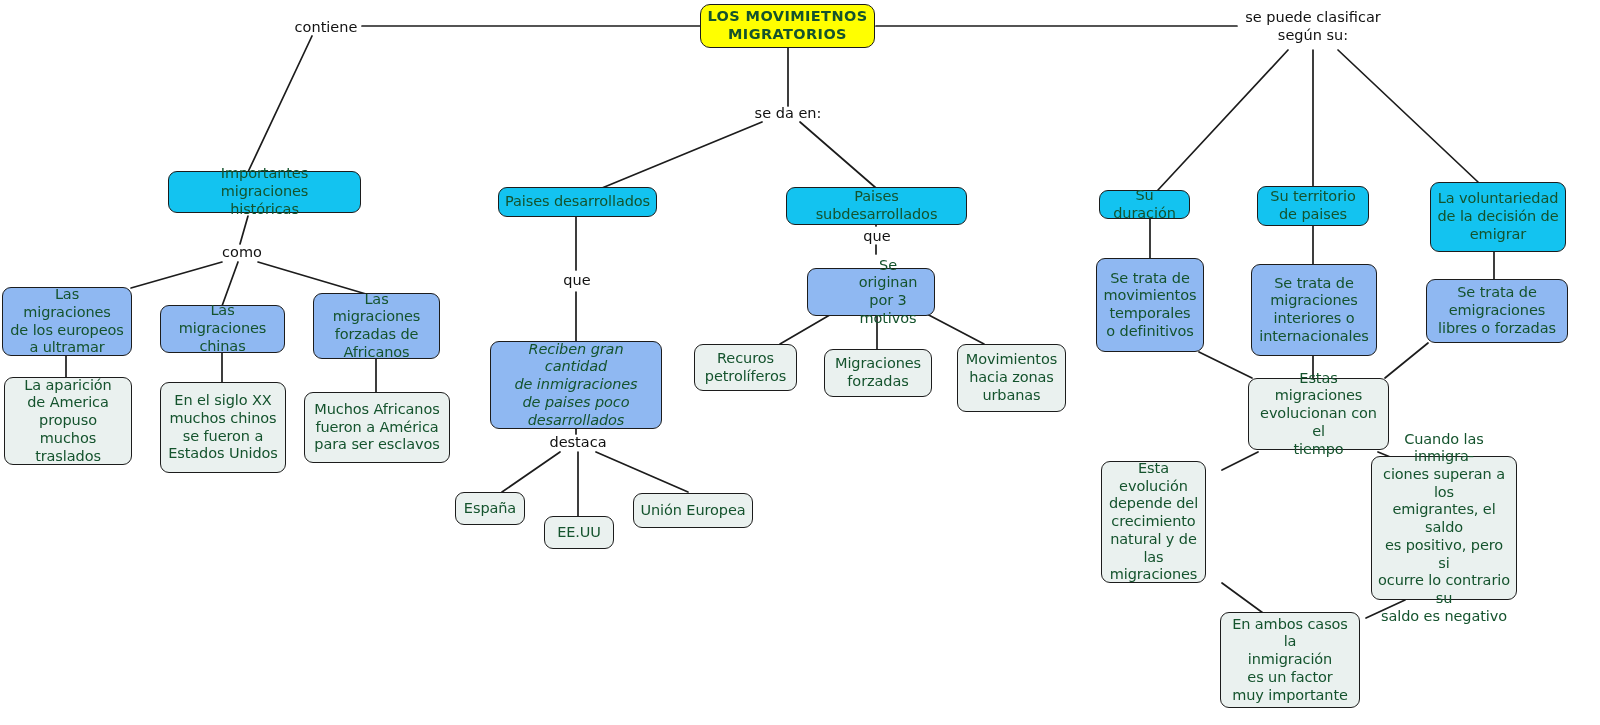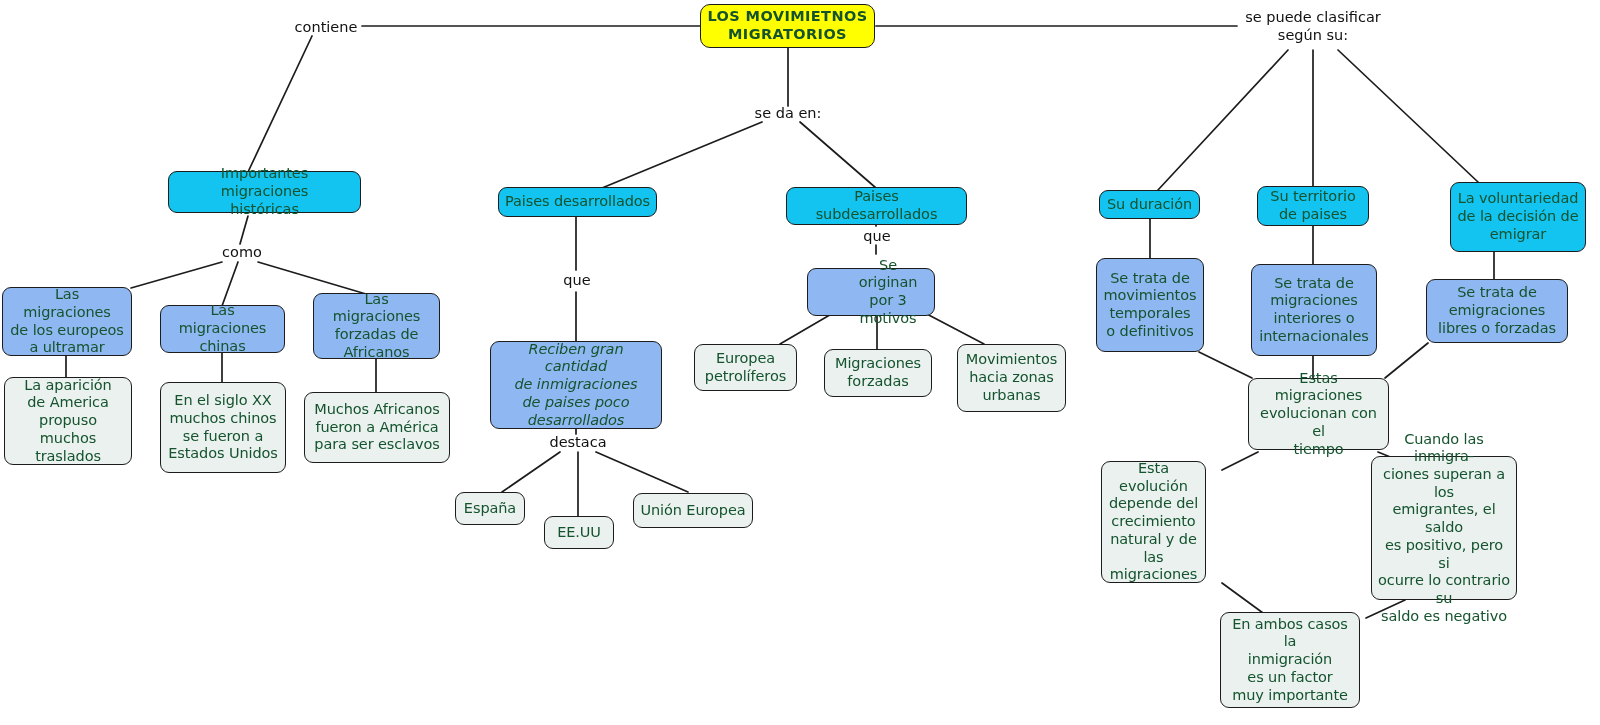--- a/index.html
+++ b/index.html
@@ -195,46 +195,46 @@
 
   <div class="node pale" style="left:544px; top:516px; width:70px; height:33px;">EE.UU</div>
 
   <div class="node pale" style="left:633px; top:493px; width:120px; height:35px;">Unión Europea</div>
 
   <div class="node cyan" style="left:786px; top:187px; width:181px; height:38px;">Paises subdesarrollados</div>
 
   <div class="node blue" style="left:807px; top:268px; width:128px; height:48px;padding-left:40px;">Se originan por 3
 motivos</div>
 
-  <div class="node pale" style="left:694px; top:344px; width:103px; height:47px;">Europea
+  <div class="node pale" style="left:694px; top:344px; width:103px; height:47px;">Recuros
 petrolíferos</div>
 
   <div class="node pale" style="left:824px; top:349px; width:108px; height:48px;">Migraciones
 forzadas</div>
 
   <div class="node pale" style="left:957px; top:344px; width:109px; height:68px;">Movimientos
 hacia zonas
 urbanas</div>
 
-  <div class="node cyan" style="left:1099px; top:190px; width:101px; height:29px;">Su duración</div>
+  <div class="node cyan" style="left:1099px; top:190px; width:91px; height:29px;">Su duración</div>
 
   <div class="node blue" style="left:1096px; top:258px; width:108px; height:94px;">Se trata de
 movimientos
 temporales
 o definitivos</div>
 
   <div class="node cyan" style="left:1257px; top:186px; width:112px; height:40px;">Su territorio
 de paises</div>
 
   <div class="node blue" style="left:1251px; top:264px; width:126px; height:92px;">Se trata de
 migraciones
 interiores o
 internacionales</div>
 
-  <div class="node cyan" style="left:1430px; top:182px; width:136px; height:70px;margin-left:20px;">La voluntariedad
+  <div class="node cyan" style="left:1430px; top:182px; width:136px; height:70px;">La voluntariedad
 de la decisión de
 emigrar</div>
 
   <div class="node blue" style="left:1426px; top:279px; width:142px; height:64px;">Se trata de
 emigraciones
 libres o forzadas</div>
 
   <div class="node pale" style="left:1248px; top:378px; width:141px; height:72px;">Estas migraciones
 evolucionan con el
 tiempo</div>

